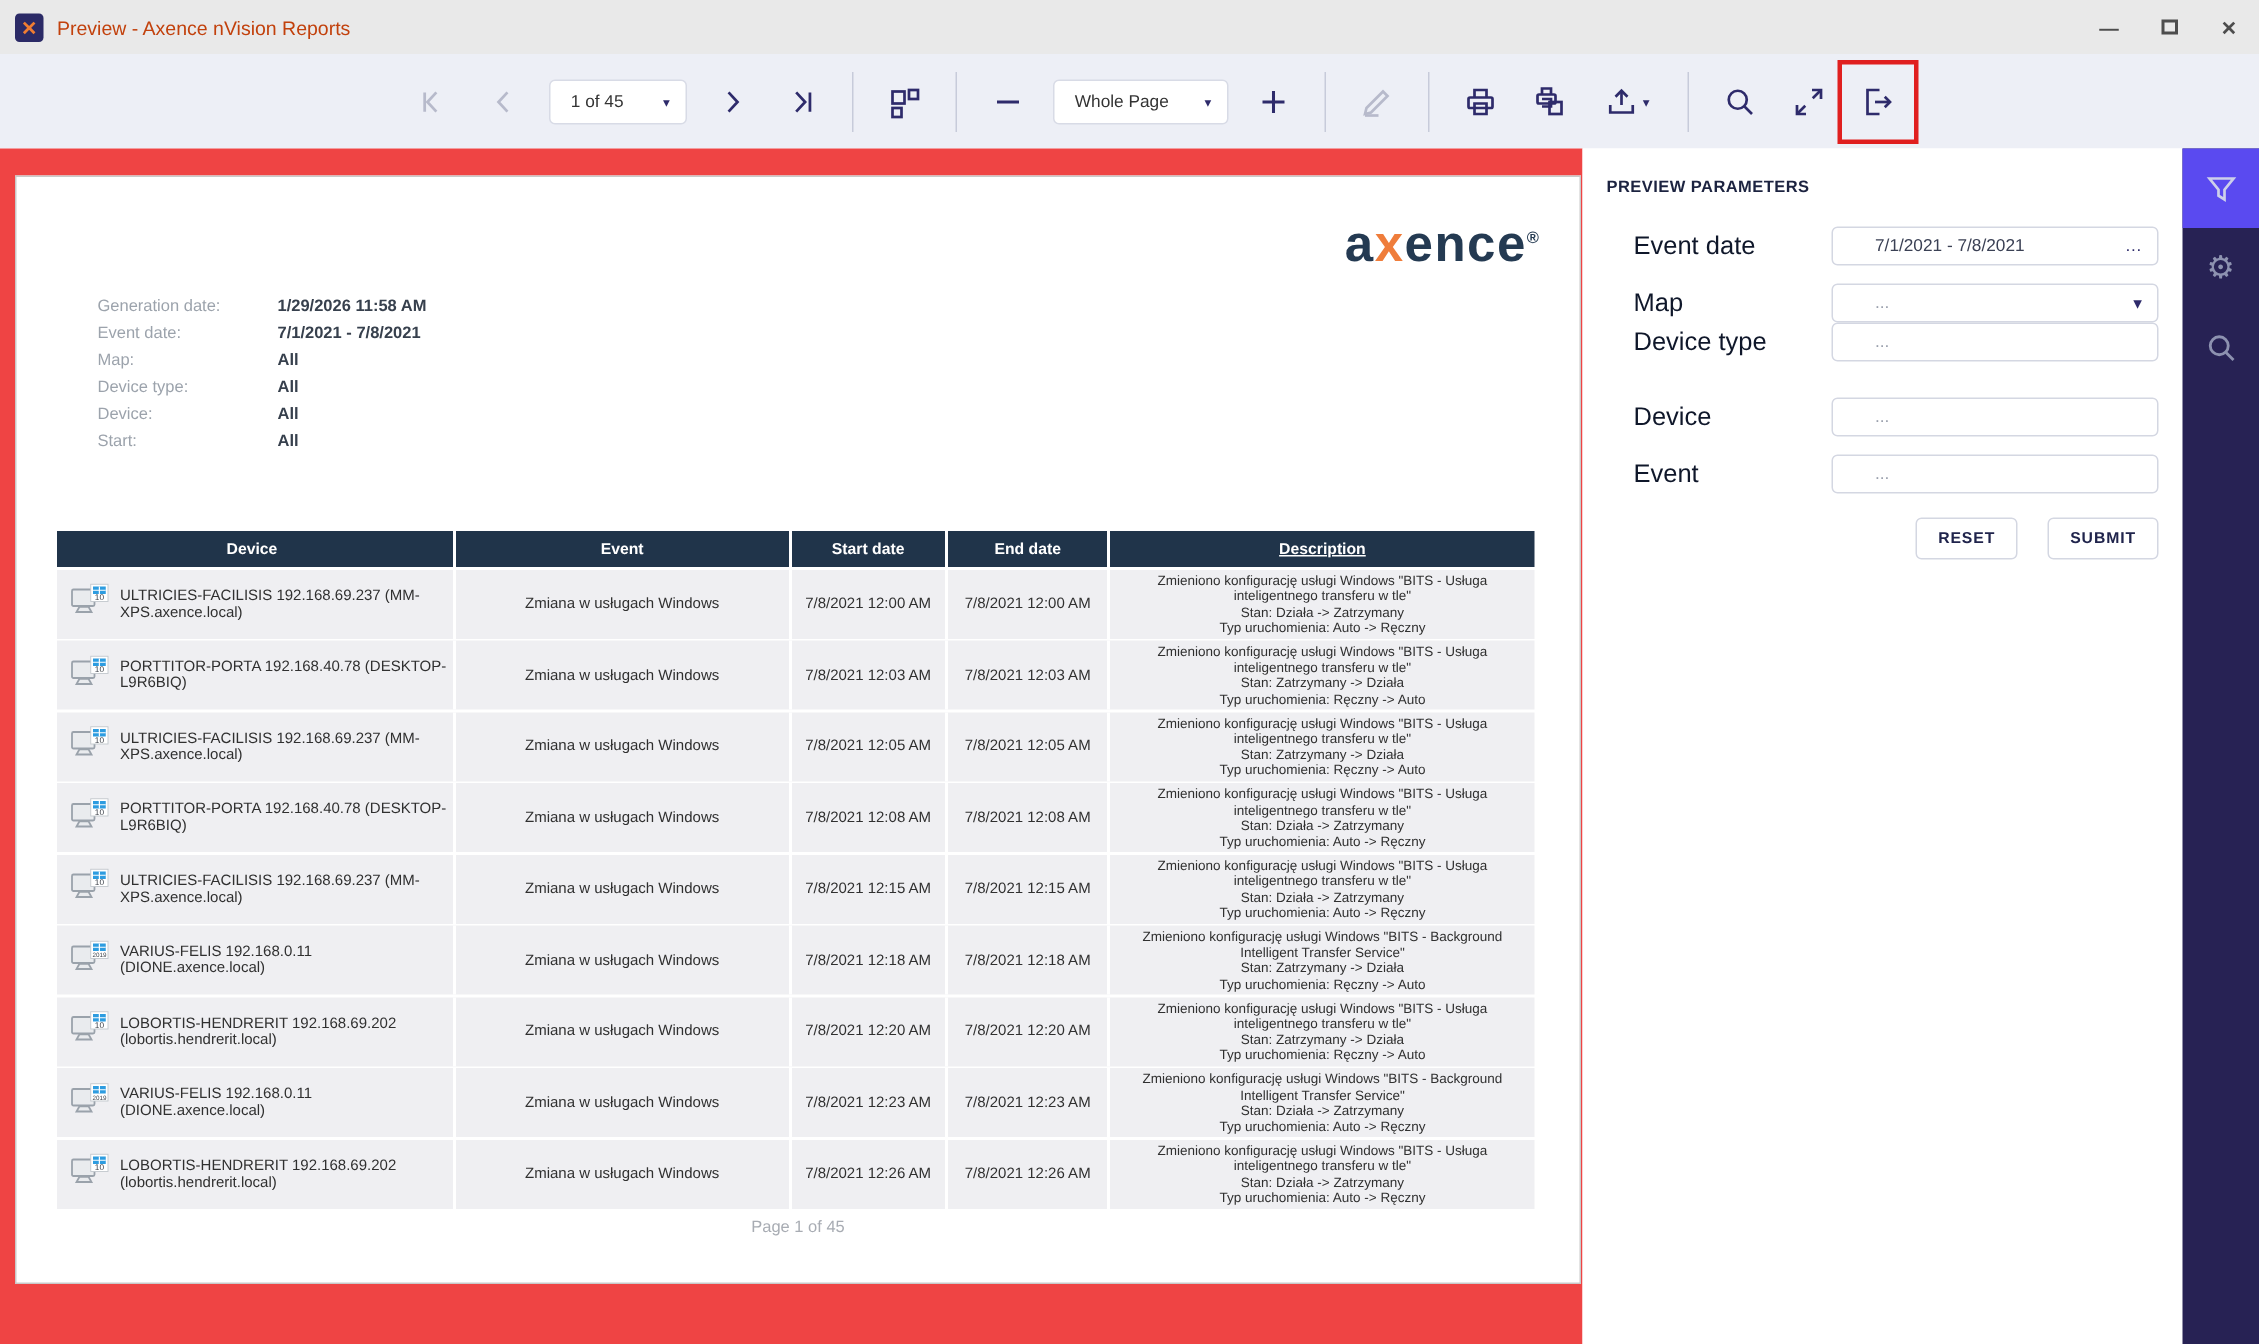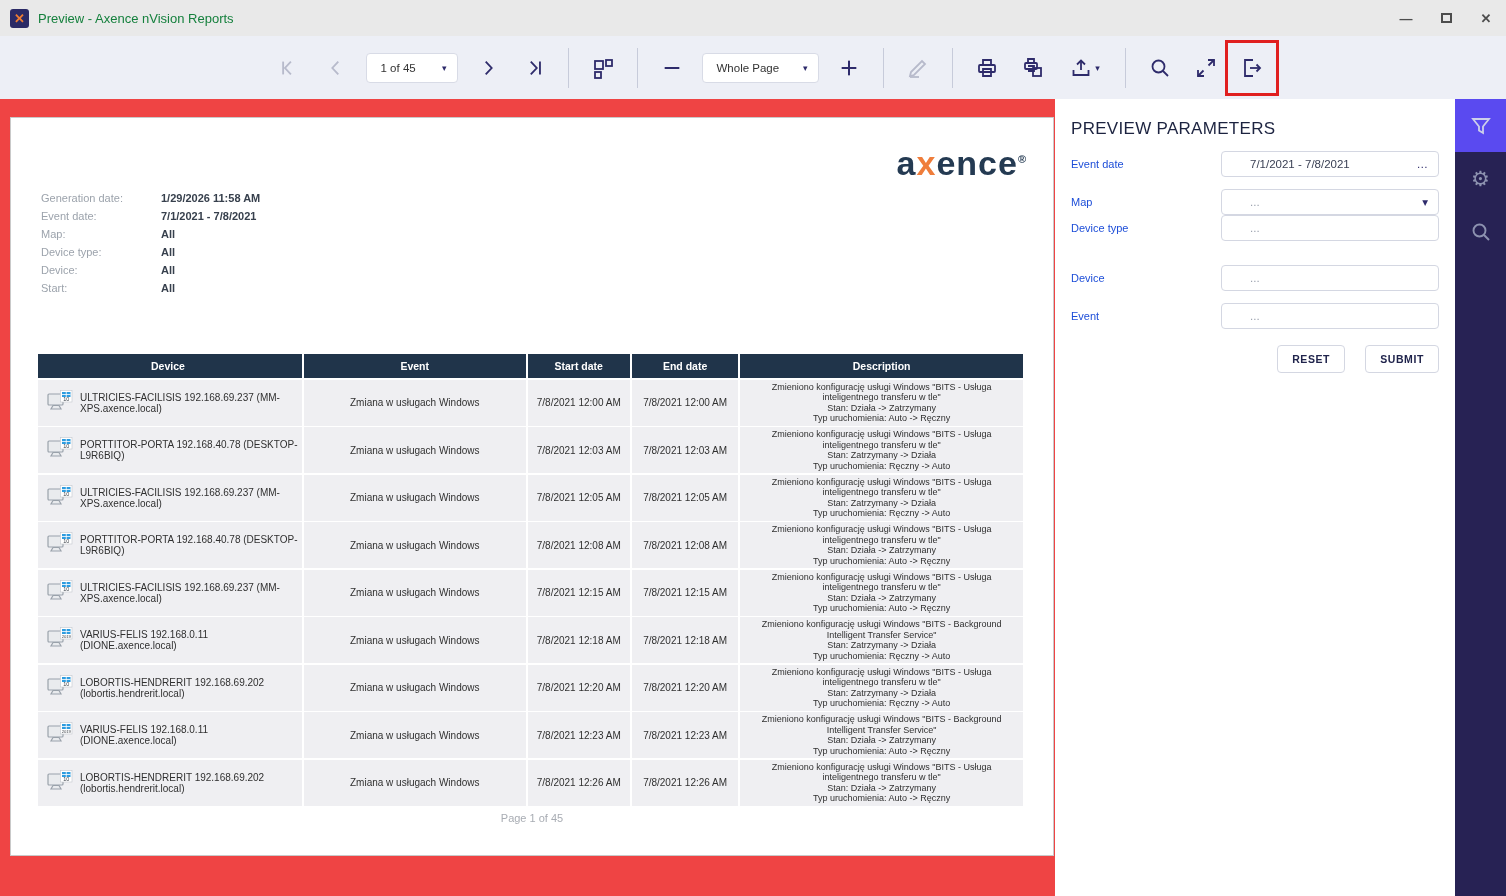--- a/index.html
+++ b/index.html
@@ -6,21 +6,21 @@
   html,body { width:1506px; height:896px; overflow:hidden;
     font-family:"Liberation Sans", sans-serif; background:#fff; }
   .app { position:relative; width:1506px; height:896px; }
 
   
   .titlebar { position:absolute; left:0; top:0; width:1506px; height:36px;
     background:#e9e9e9; display:flex; align-items:center; padding-left:10px; }
   .applogo { width:19px; height:19px; background:#2b2a66; border-radius:3px;
     display:flex; align-items:center; justify-content:center; margin-right:9px; }
   .applogo span { color:#f07d32; font-weight:bold; font-size:13px; line-height:1; }
-  .title-text { font-size:13px; color:#15803d; }
+  .title-text { font-size:13px; color:#c2410c; }
   .win-controls { margin-left:auto; display:flex; height:36px; }
   .win-btn { width:40px; height:36px; display:flex; align-items:center; justify-content:center;
     color:#4d4d4d; font-size:13px; font-weight:bold; cursor:default; }
   .max-glyph { width:11px; height:10px; border:2px solid #4d4d4d; display:inline-block; }
 
   
   .toolbar { position:absolute; left:0; top:36px; width:1506px; height:63px;
     background:#edeff6; display:flex; align-items:center; justify-content:center; gap:14px;padding-left:35px; }
   .tbtn { width:32px; height:32px; display:flex; align-items:center; justify-content:center;
     border-radius:4px; cursor:pointer; position:relative; }
@@ -42,21 +42,21 @@
   .canvas { position:absolute; left:0; top:0; width:1055px; height:797px; background:#ef4444; }
   .page { position:absolute; left:10px; top:18px; width:1044px; height:739px;
     background:#fff; border:1px solid #c9c9c9; }
 
   
   .rlogo { position:absolute; right:26px; top:26px; font-size:34px; font-weight:bold;
     color:#243a52; letter-spacing:1px; }
   .rlogo .lx { color:#ef7d3b; }
   .rlogo sup { font-size:11px; color:#243a52; }
   .meta { position:absolute; left:30px; top:74px; }
-  .meta-row { display:flex; height:18px; align-items:flex-start; font-size:11px; }
+  .meta-row { display:flex; height:18px; align-items:flex-end; font-size:11px;margin-left:24px; }
   .meta-label { width:120px; color:#9ca3ac; }
   .meta-value { color:#37404d; font-weight:bold; }
   .rtitle { position:absolute; left:0; top:190px; width:100%; text-align:center;
     font-size:25px; font-weight:bold; color:#213349; }
   .rtable { position:absolute; left:27px; top:236px; width:985px; }
   .thead { display:flex; background:#20344a; height:24px; }
   .thead .cell { color:#fff; font-weight:bold; font-size:10.5px; display:flex;
     align-items:center; justify-content:center; }
   .trow { display:flex; background:#efeff2; min-height:40px; margin-top:1.5px; }
   .cell { border-right:2px solid #fff; padding:2px 4px; }
@@ -70,24 +70,24 @@
   .c-ed  { width:11%; display:flex; align-items:center; justify-content:center;
     font-size:10px; color:#303030; }
   .c-desc{ width:28.7%; display:flex; flex-direction:column; align-items:center;
     justify-content:center; font-size:9px; line-height:10.5px; color:#303030; text-align:center; }
   .devicon { margin-right:7px; flex-shrink:0; }
   .rfooter { position:absolute; left:0; top:694px; width:100%; text-align:center;
     font-size:11px; color:#a8acb3; }
 
   
   .params { position:absolute; left:1055px; top:0; width:400px; height:797px; background:#fff; }
-  .params-title { position:absolute; left:16px; top:20px; font-size:17px; font-weight:normal;
+  .params-title { position:absolute; left:16px; top:20px; font-size:11px; font-weight:bold;
     color:#1c2340; letter-spacing:.3px; }
   .prow { position:absolute; left:16px; width:368px; height:26px; display:flex; align-items:center; }
-  .plabel { font-size:11px; color:#1d4ed8; }
+  .plabel { font-size:17px; color:#0f172a;margin-left:18px; }
   .pctrl { margin-left:auto; width:218px; height:26px; border:1px solid #d4d7e2;
     border-radius:4px; display:flex; align-items:center; font-size:11.5px;
     padding:0 10px 0 28px; cursor:text; background:#fff; }
   .pctrl .val { color:#3a4054; }
   .pctrl .ph { color:#9aa0ad; }
   .pctrl .end { margin-left:auto; color:#2e2b6b; cursor:pointer; }
   .pbtns { position:absolute; right:16px; top:246px; display:flex; gap:20px; }
   .pbtn { height:28px; padding:0 14px; border:1px solid #d4d7e2; border-radius:4px;
     background:#fff; font-size:10.5px; font-weight:bold; color:#20244c;
     letter-spacing:.6px; display:flex; align-items:center; cursor:pointer; }
@@ -259,21 +259,21 @@
             </div>
         </div>
 
 
         <div class="rtable">
           <div class="thead">
             <div class="cell c-dev" style="justify-content:center;padding-left:0;">Device</div>
             <div class="cell c-ev">Event</div>
             <div class="cell c-sd">Start date</div>
             <div class="cell c-ed">End date</div>
-            <div class="cell c-desc" style="justify-content:center;">Description</div>
+            <div class="cell c-desc" style="justify-content:center;text-decoration:underline;">Description</div>
           </div>
           <div>
               <div class="trow">
                 <div class="cell c-dev">
                   <span class="devicon"><svg width="27" height="26" viewBox="0 0 27 26">
     <g stroke="#9aa2ab" fill="#e9ebee" stroke-width="1.2">
       <rect x="2" y="5" width="15" height="11" rx="1"></rect>
       <path d="M5 20 L15 20 L13 16.5 L7 16.5 Z"></path>
     </g>
     <rect x="14.5" y="1.5" width="11.5" height="11.5" fill="#ffffff" stroke="#c2c7cd" stroke-width="0.6"></rect>

